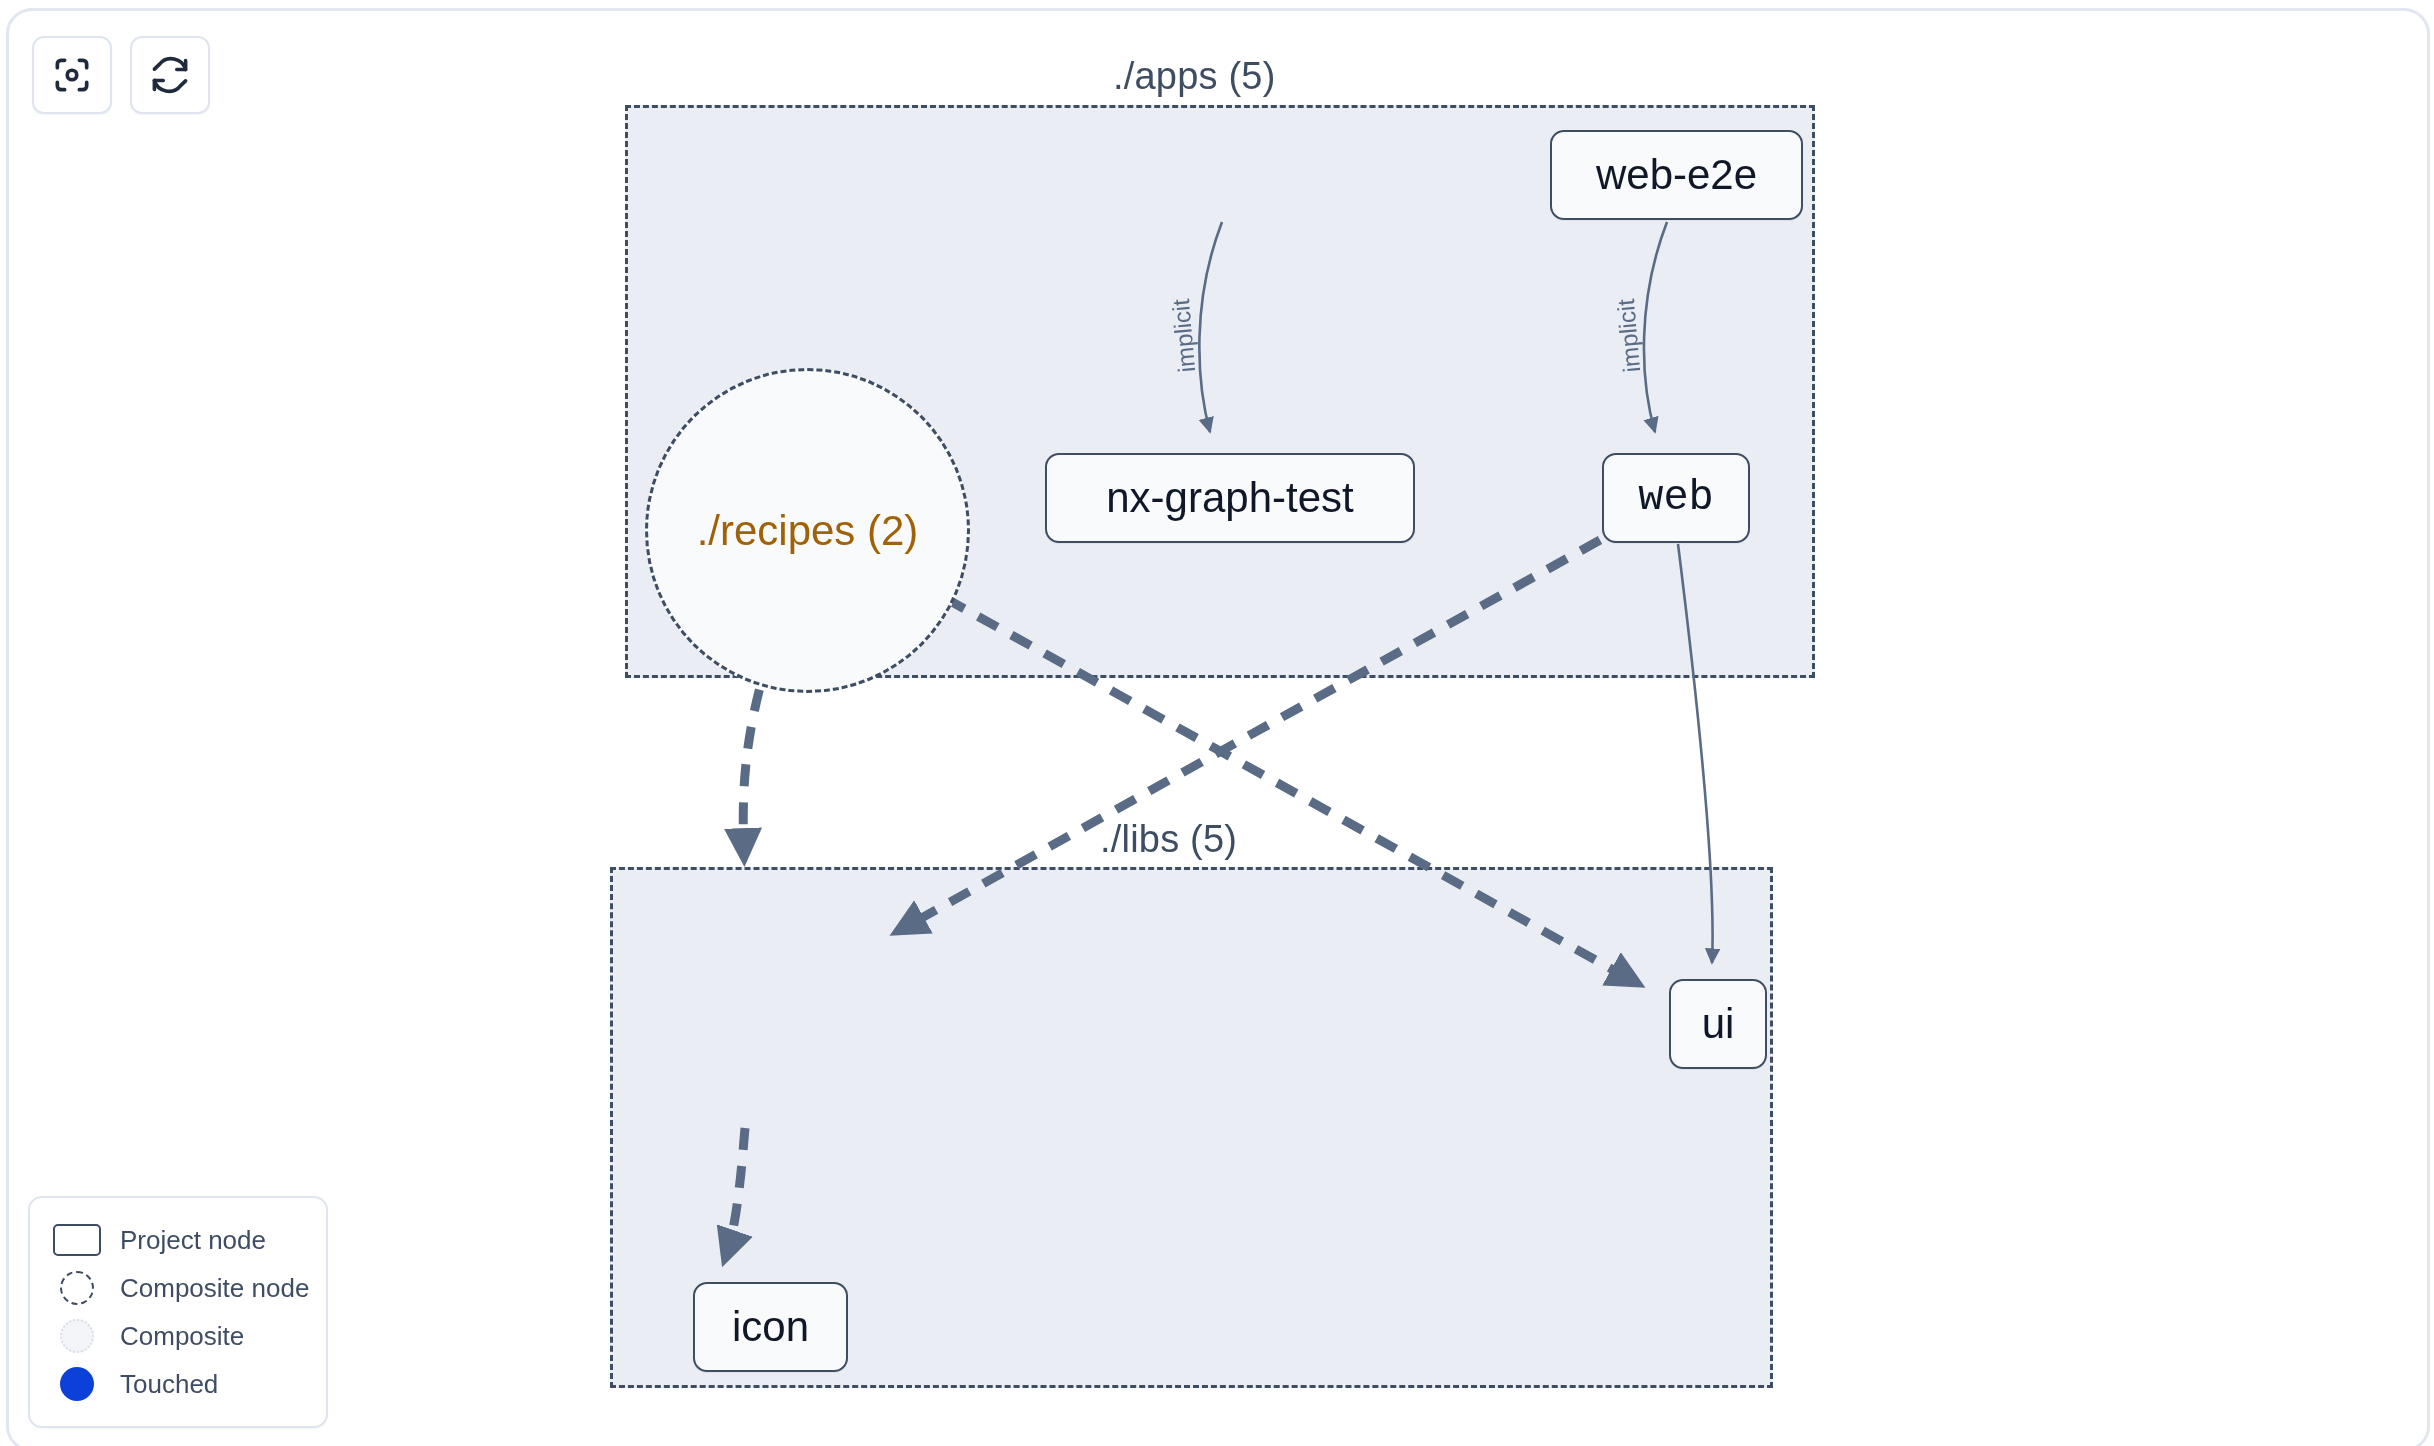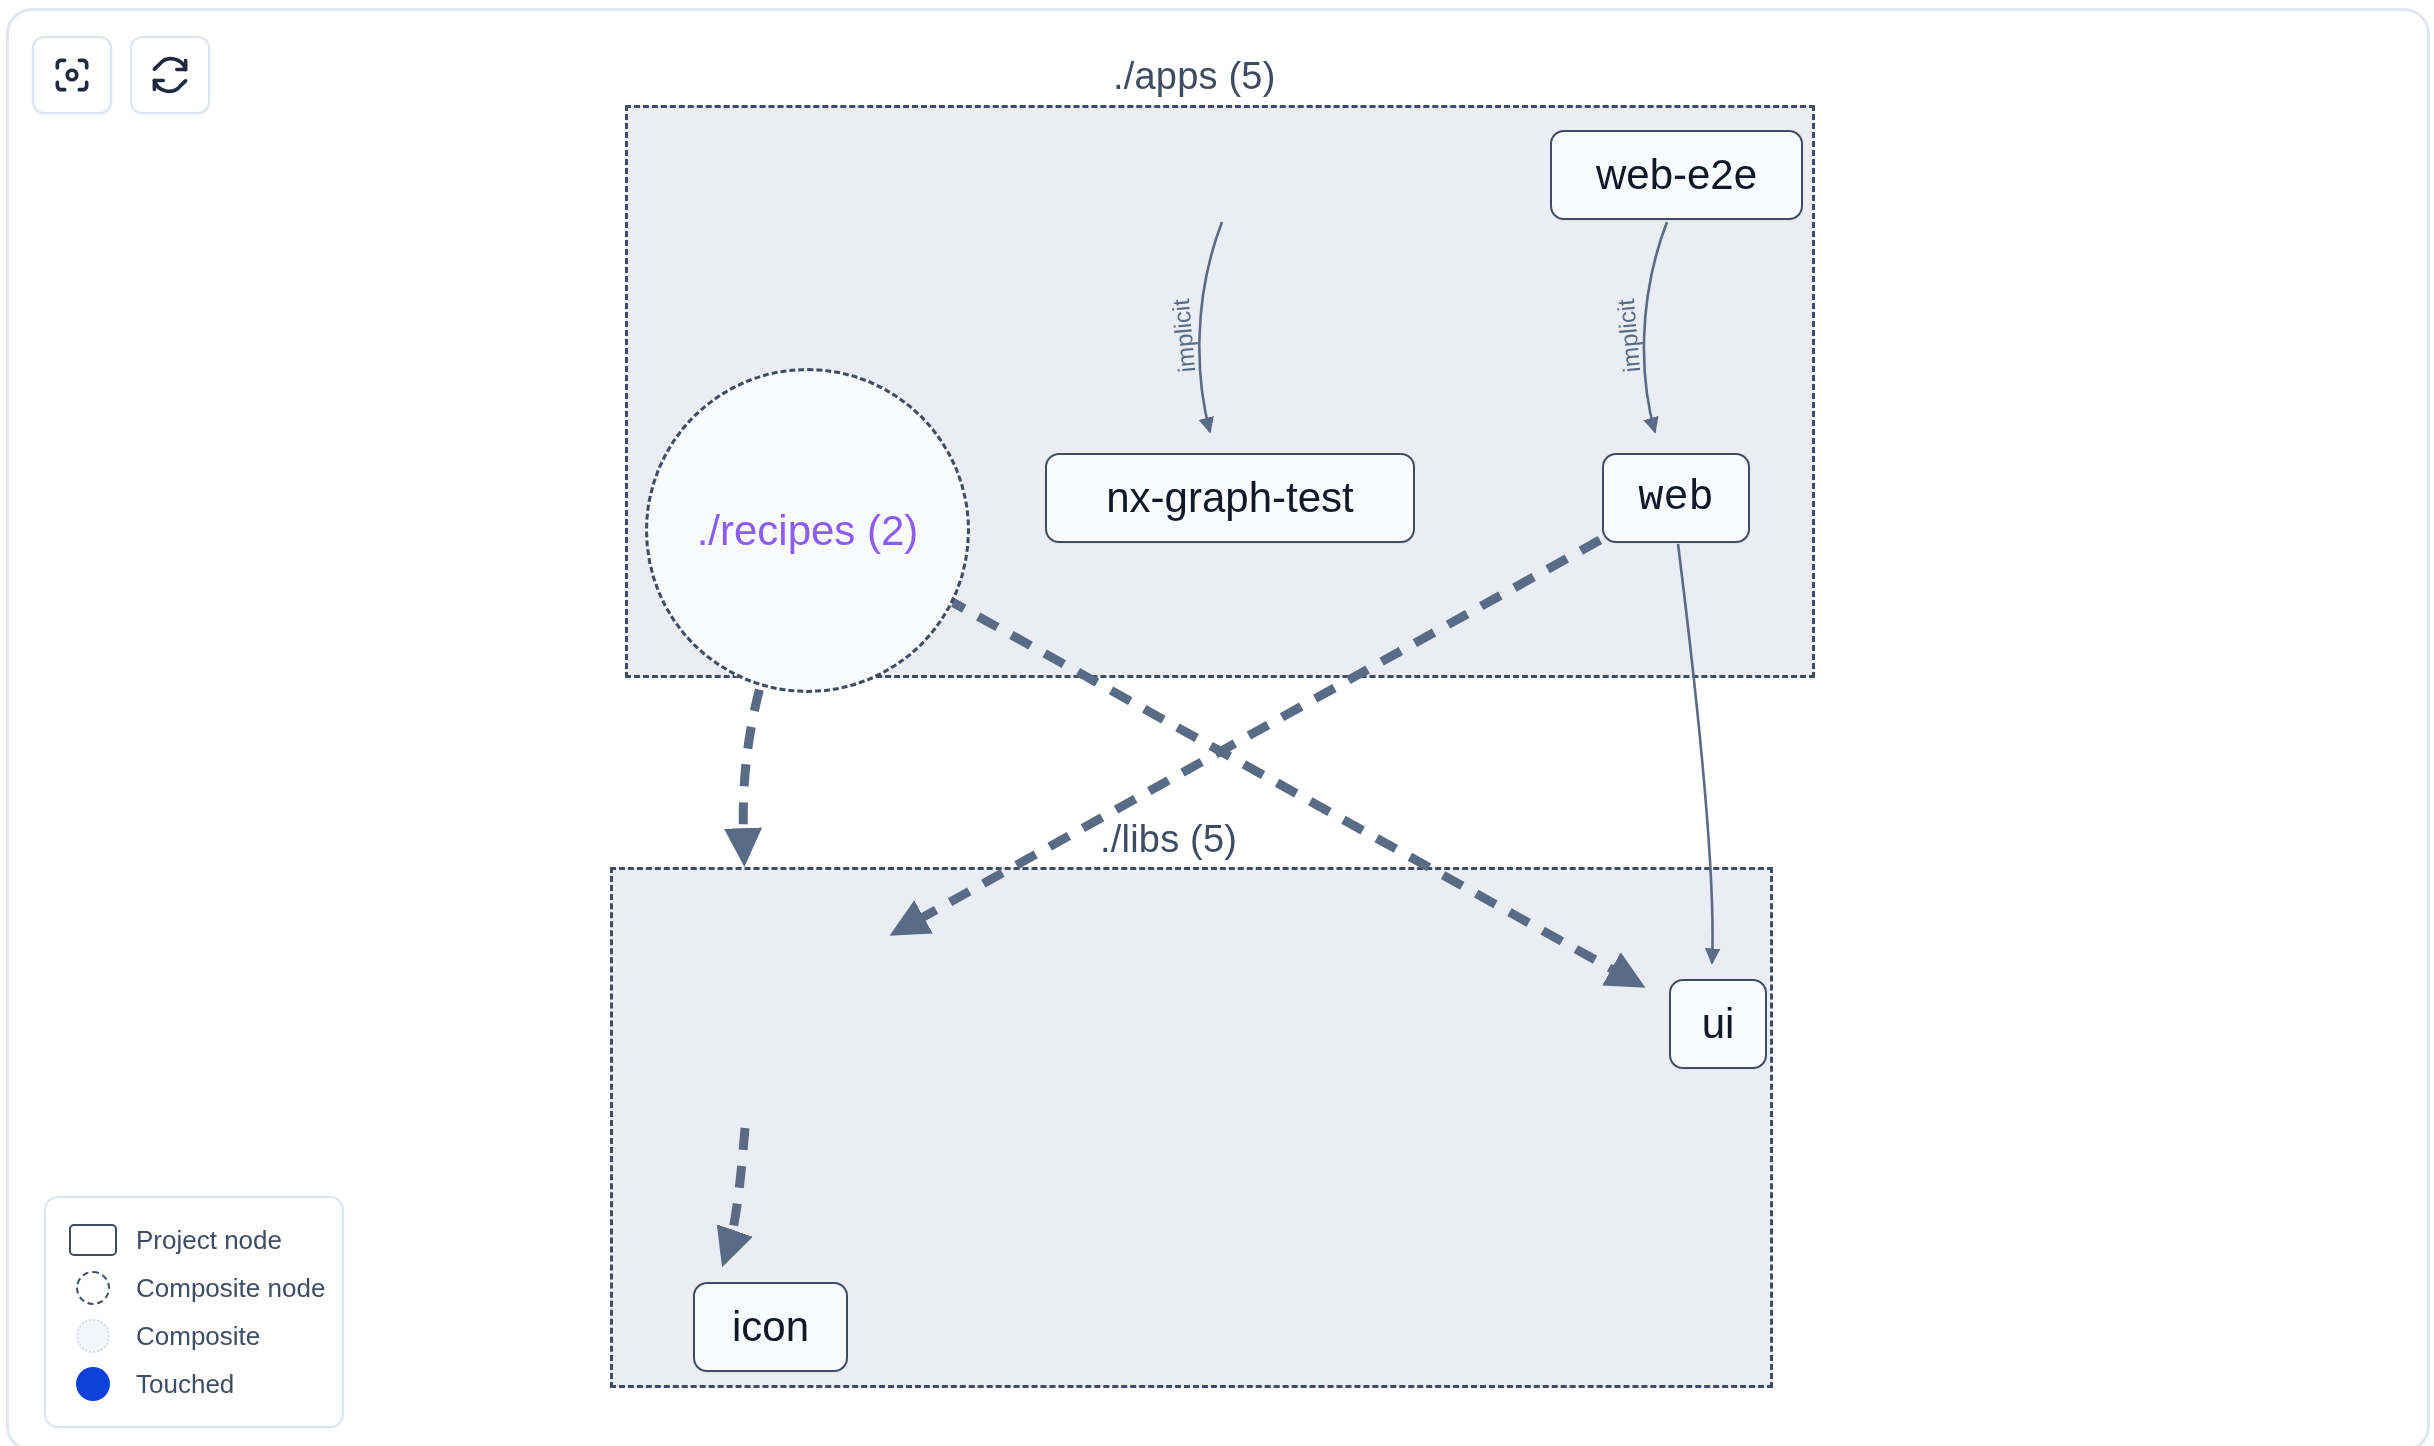--- a/index.html
+++ b/index.html
@@ -90,21 +90,21 @@
 
   
   .composite {
     position: absolute;
     background: #f8fafc;
     border: 3px dashed #3f4d63;
     border-radius: 50%;
     display: flex;
     align-items: center;
     justify-content: center;
-    color: #8b5cf6;
+    color: #a16207;
     font-size: 42px;
     z-index: 25;
     cursor: pointer;
     white-space: nowrap;
   }
 
   
   .edges {
     position: absolute;
     left: 0; top: 0;
@@ -114,21 +114,21 @@
   }
   .edge-label {
     font-size: 24px;
     fill: #5a6b85;
     font-family: "Liberation Sans", sans-serif;
   }
 
   
   .legend {
     position: absolute;
-    left: 44px; top: 1196px;
+    left: 28px; top: 1196px;
     width: 300px;
     border: 2px solid #dfe5ef;
     border-radius: 14px;
     background: #ffffff;
     padding: 18px 20px 18px 22px;
     z-index: 45;
     box-shadow: 0 1px 2px rgba(20,30,55,.04);
   }
   .legend-row {
     display: flex;

